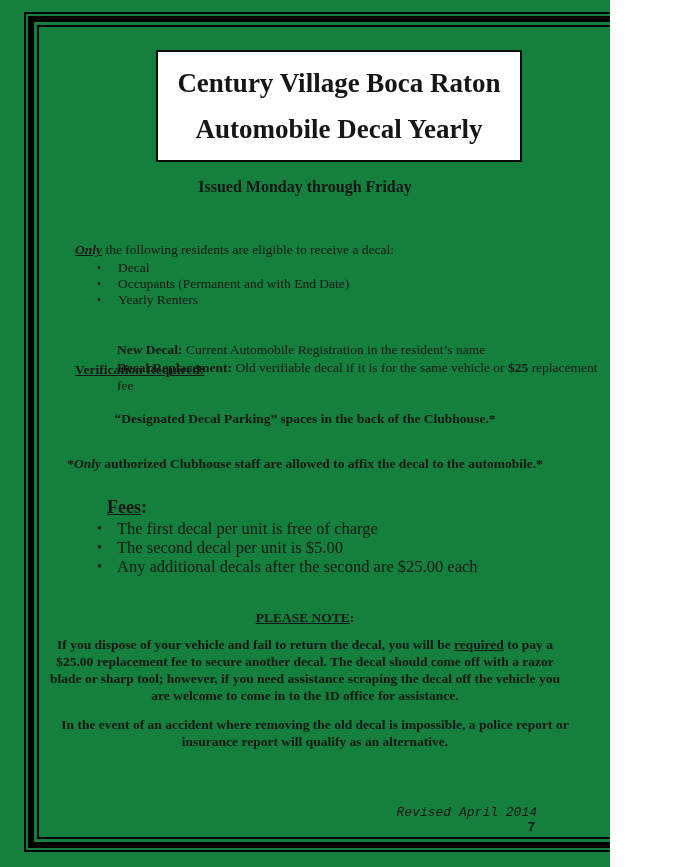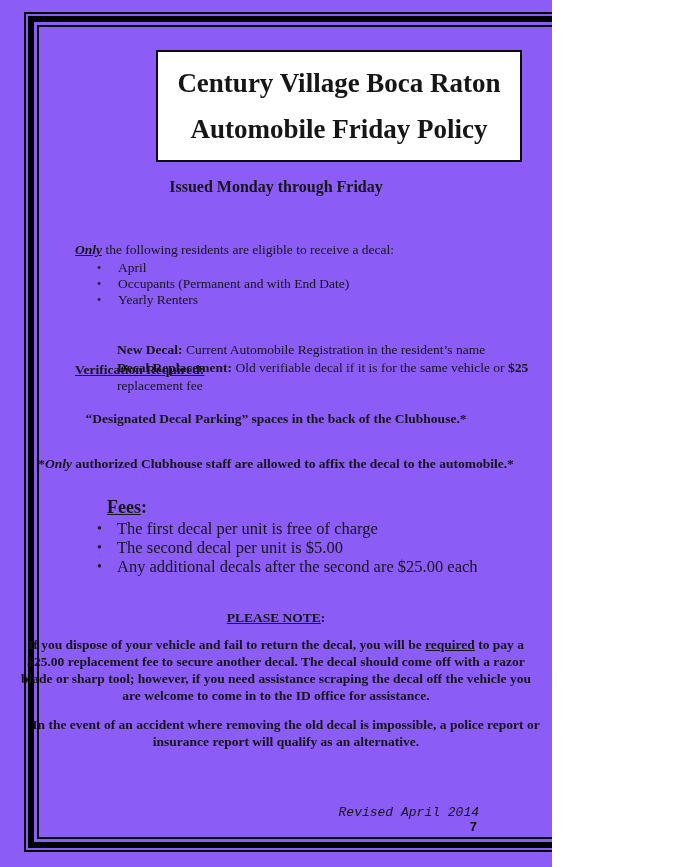--- a/index.html
+++ b/index.html
@@ -1,21 +1,21 @@
 <!DOCTYPE html>
 <html><head>
 <meta charset="utf-8">
 <style>
   html,body { margin:0; padding:0; }
   body {
     width:675px; height:867px; background:#ffffff;
     font-family:"Liberation Serif", serif; color:#161616;
     -webkit-font-smoothing:antialiased;
   }
-  .page { position:relative; width:552px; height:867px; background:#8b5cf6; overflow:hidden; }
+  .page { position:relative; width:610px; height:867px; background:#15803d; overflow:hidden; }
 
   
   .frame  { position:absolute; left:24px; top:12px; width:624px; height:840px;
             border:2px solid #000; box-sizing:border-box; }
   .frame-mid   { position:absolute; left:2px; top:2px; right:2px; bottom:2px; border:6px solid #000; }
   .frame-inner { position:absolute; left:3px; top:3px; right:3px; bottom:3px; border:2px solid #000; }
 
   .content { position:absolute; inset:0; }
 
   .title-box { position:absolute; left:156px; top:50px; width:366px; height:112px;
@@ -69,31 +69,31 @@
   <div class="frame">
     <div class="frame-mid">
       <div class="frame-inner"></div>
     </div>
   </div>
 
   <div class="content">
 
     <div class="title-box">
       <div class="tb-line first">Century Village Boca Raton</div>
-      <div class="tb-line second">Automobile Friday Policy</div>
+      <div class="tb-line second">Automobile Decal Yearly</div>
     </div>
 
     <div class="centered issued-days">Issued Monday through Friday</div>
 
     <div class="elig-lead body-sm"><span class="biu">Only</span><span> the following residents are eligible to receive a decal:</span></div>
 
     <div class="elig-bullets body-sm">
       <div class="bullet-row">
         <span class="bullet-glyph">•</span>
-        <span>April</span>
+        <span>Decal</span>
       </div>
       <div class="bullet-row">
         <span class="bullet-glyph">•</span>
         <span>Occupants (Permanent and with End Date)</span>
       </div>
       <div class="bullet-row">
         <span class="bullet-glyph">•</span>
         <span>Yearly Renters</span>
       </div>
     </div>

